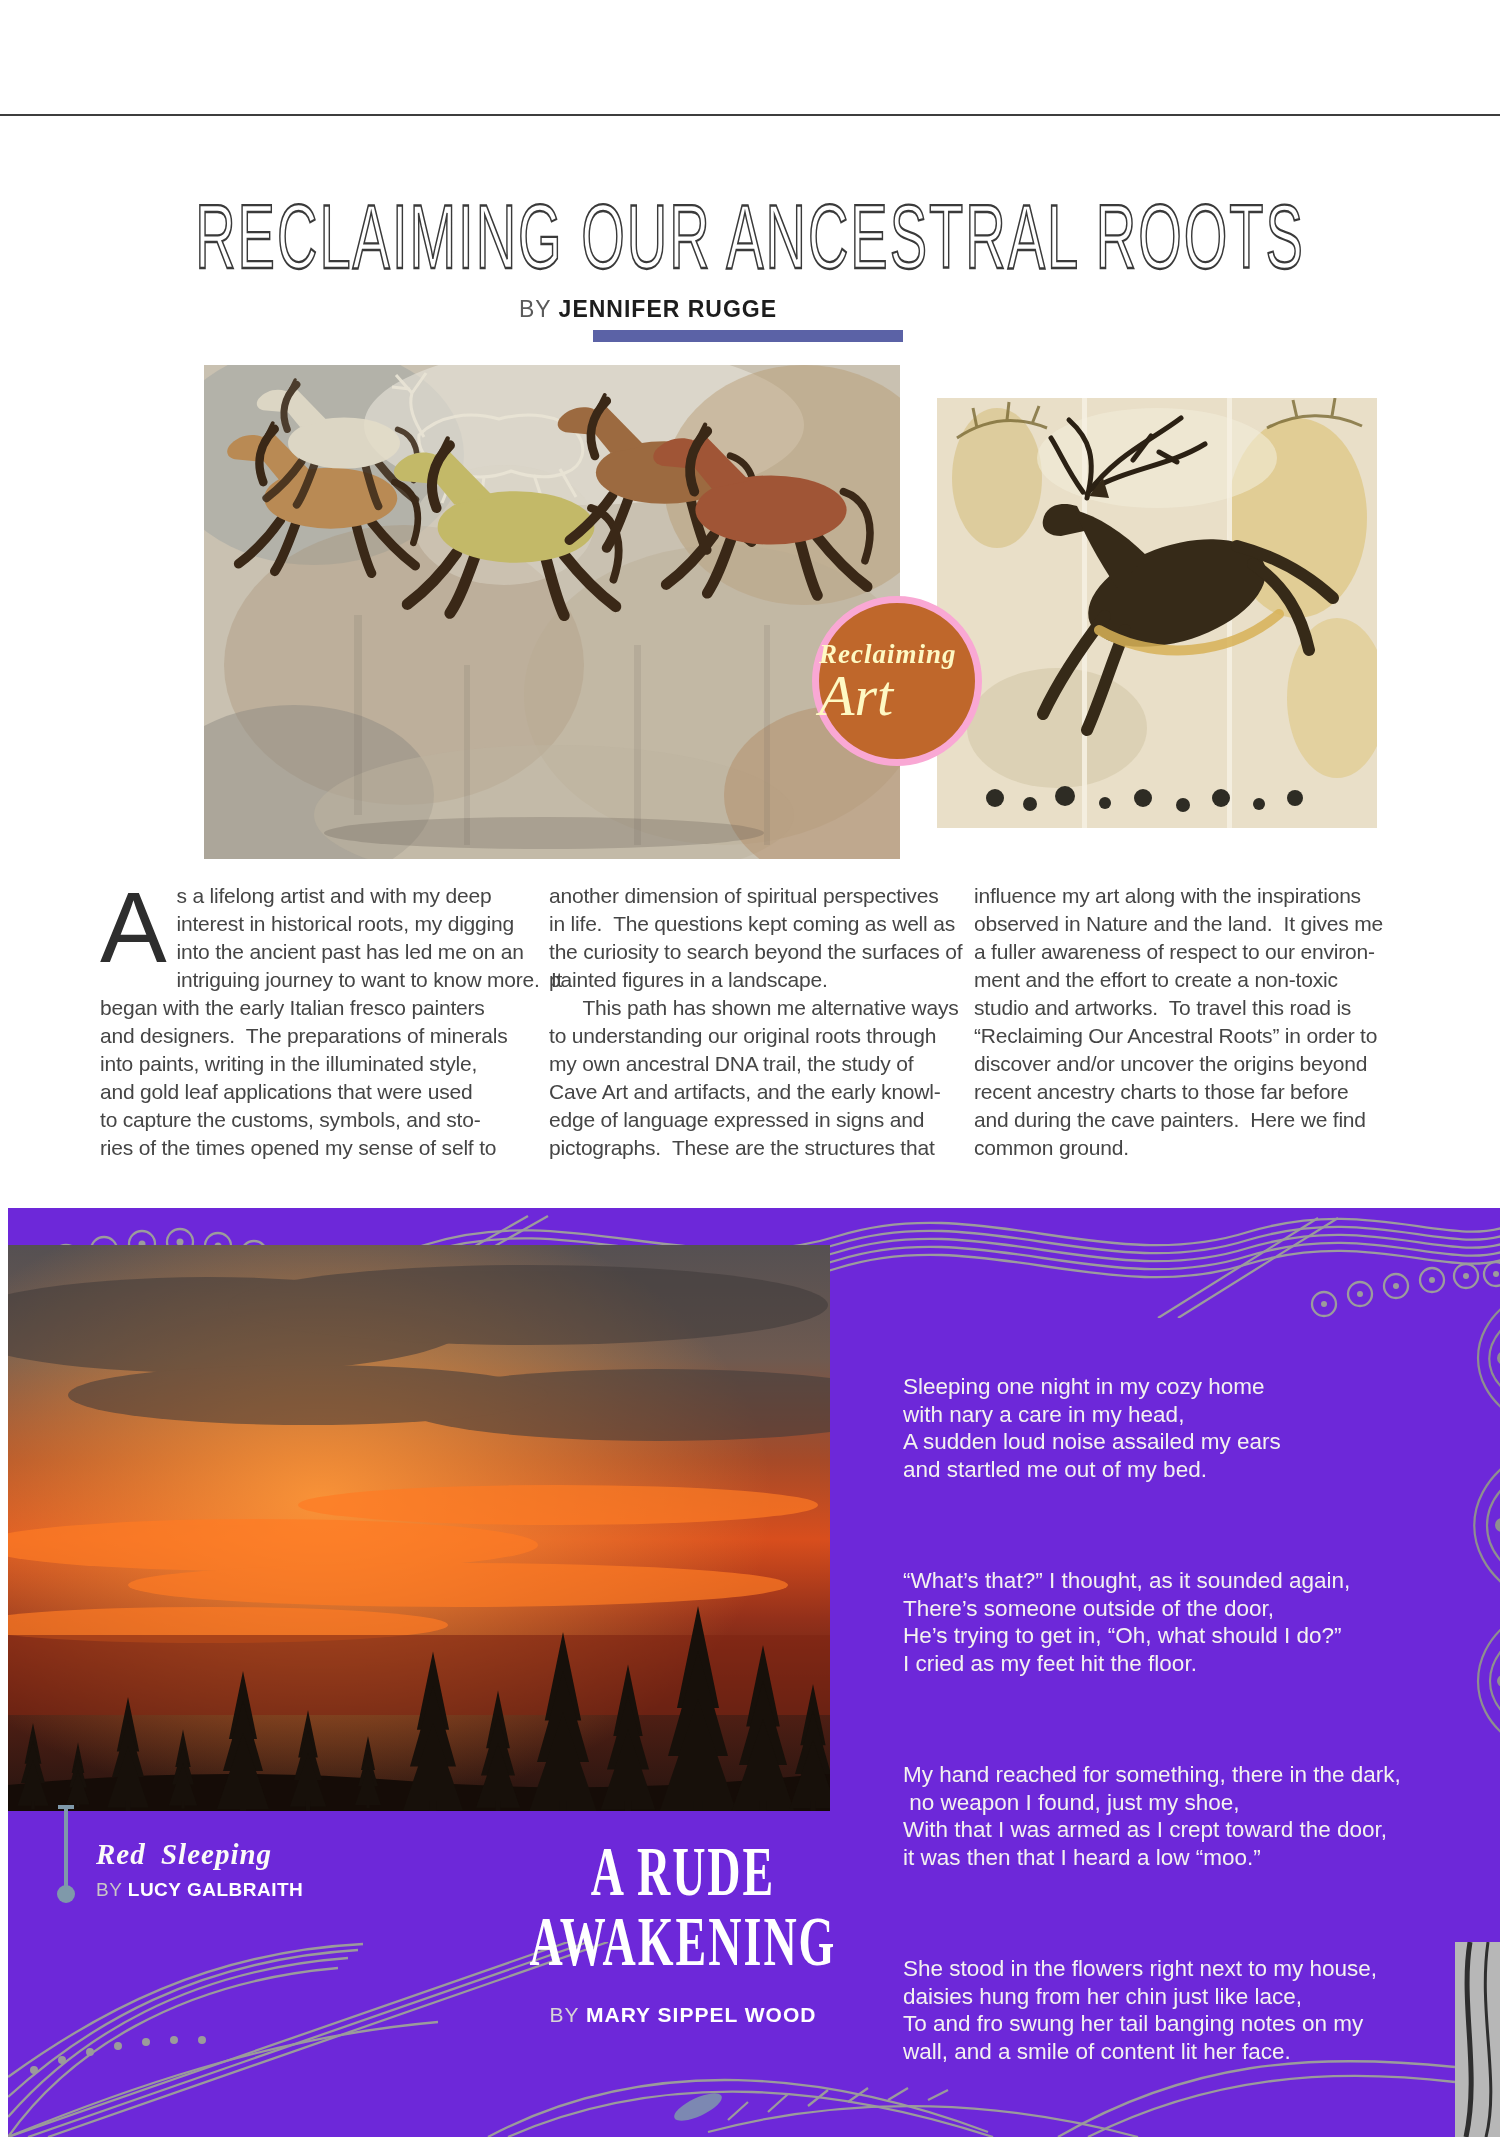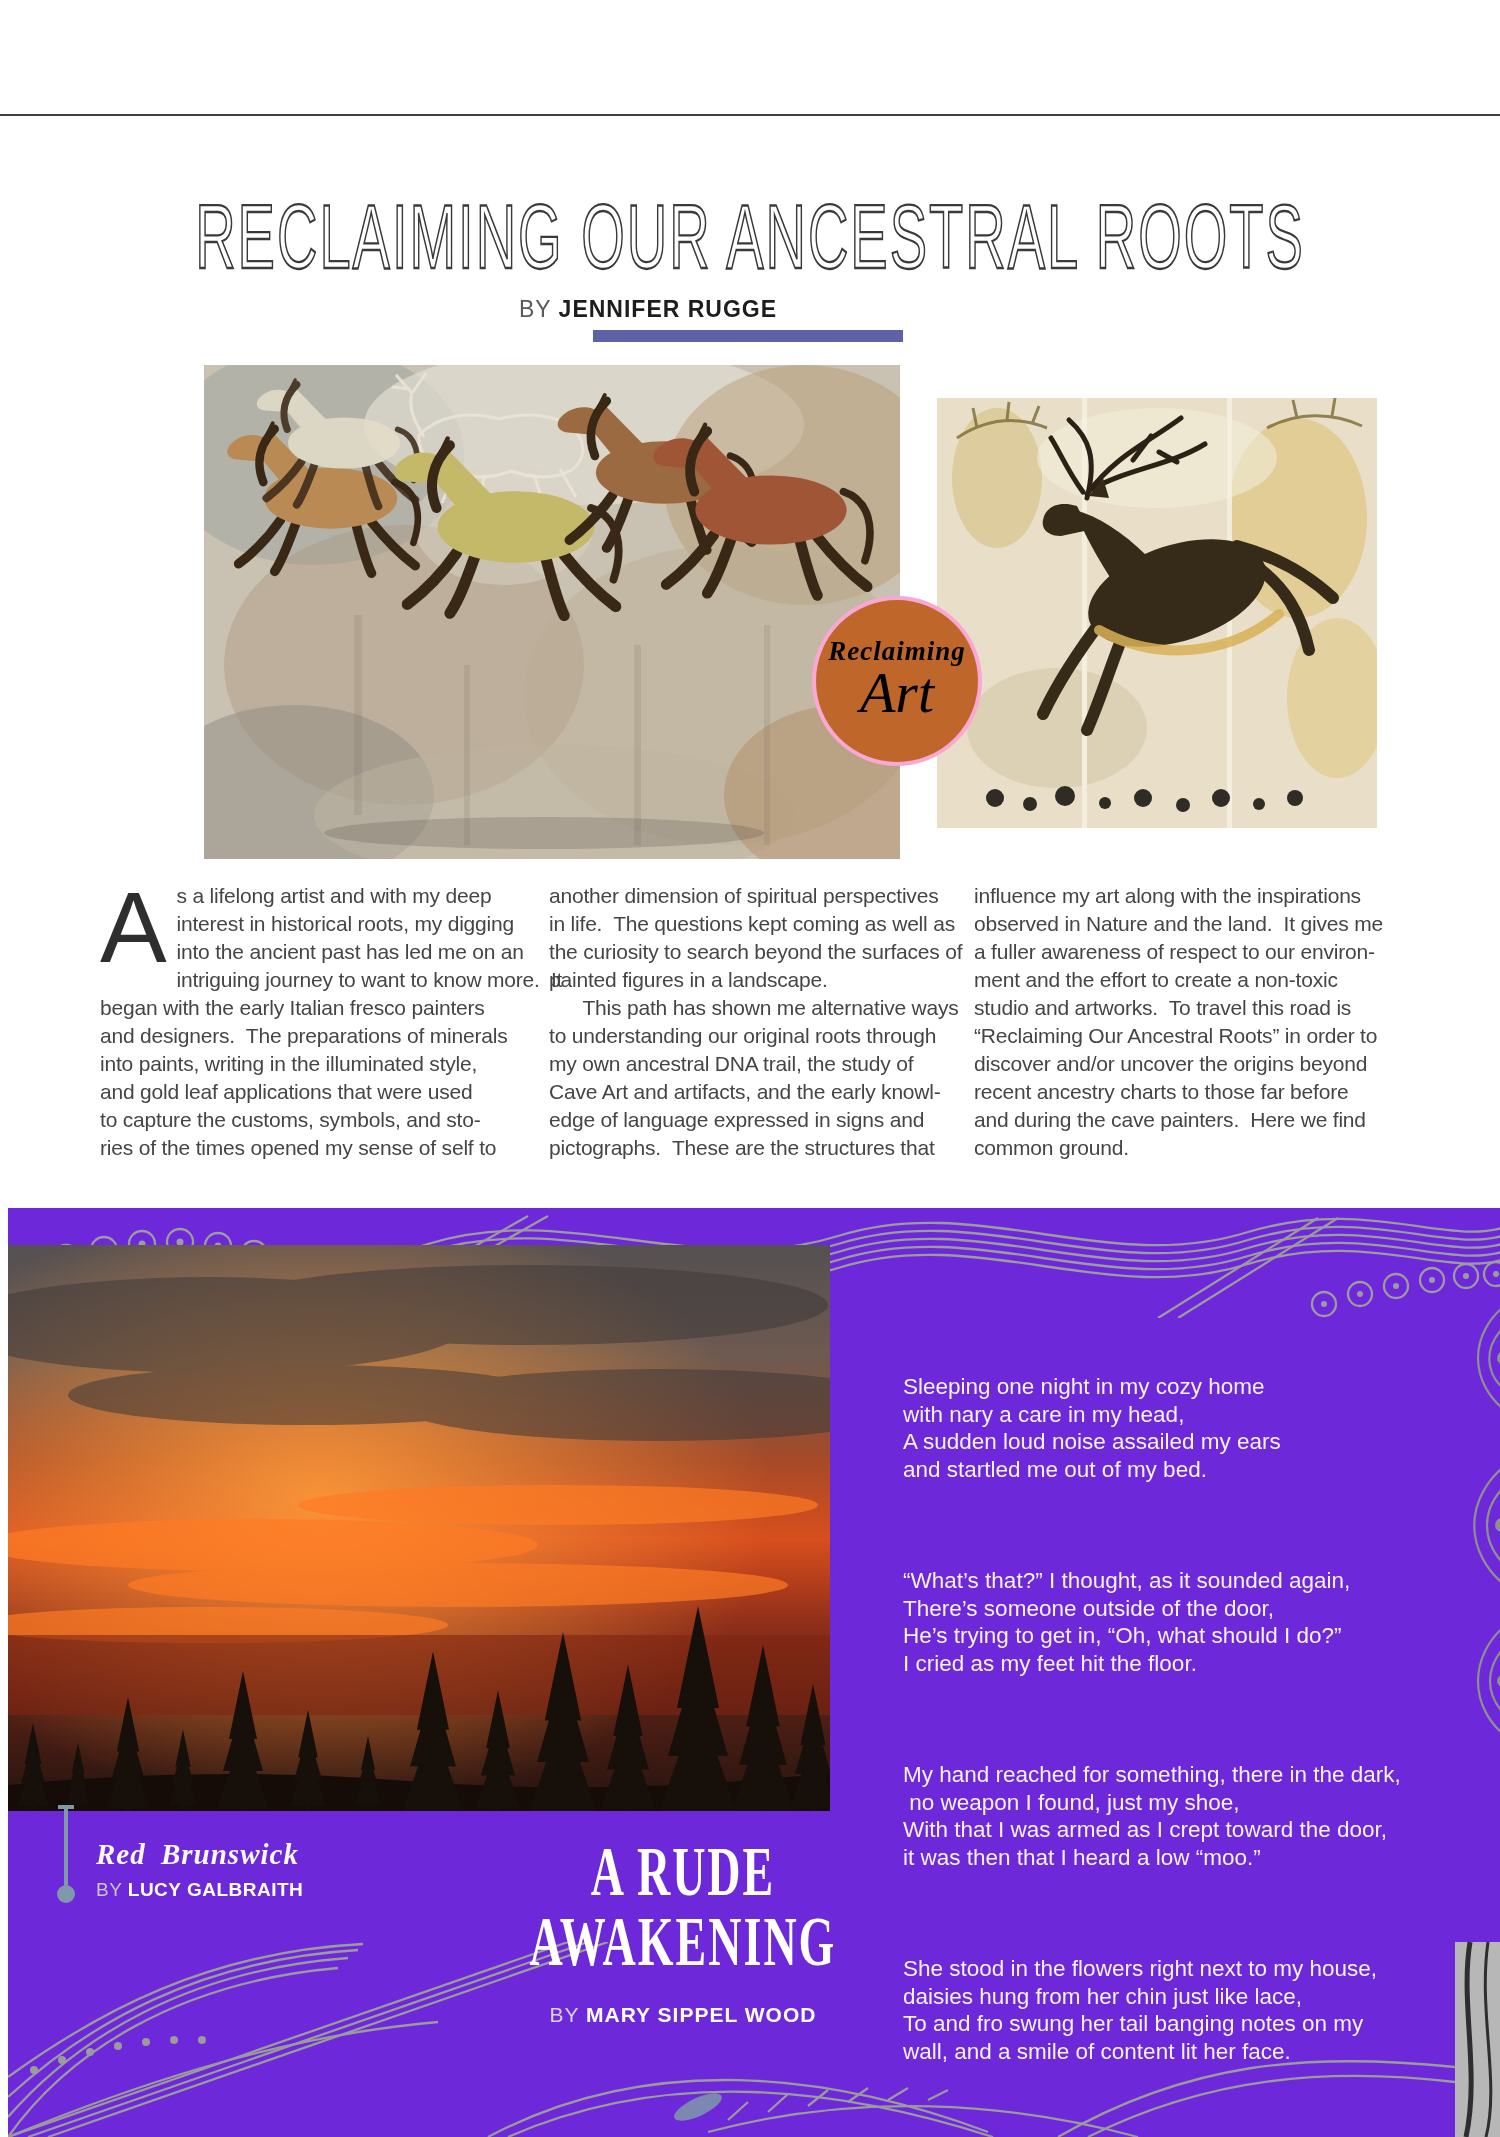--- a/index.html
+++ b/index.html
@@ -19,22 +19,22 @@
   .byline .prefix{color:#5a5a5a;font-weight:400;}
   .byline .name{font-weight:bold;}
   .rule-blue{position:absolute;left:593px;top:330px;width:310px;height:12px;background:#5b62a6;}
 
   
   .painting-left{position:absolute;left:204px;top:365px;width:696px;height:494px;}
   .painting-right{position:absolute;left:937px;top:398px;width:440px;height:430px;}
   .painting-left svg,.painting-right svg{display:block;width:100%;height:100%;}
 
   .badge{position:absolute;left:812px;top:596px;width:170px;height:170px;border-radius:50%;
-         background:#bf672b;border:4px solid #f9a8d4;box-sizing:border-box;color:#000000;
-         text-align:center;font-family:"Liberation Serif",serif;font-style:italic;z-index:5;}
+         background:#bf672b;border:7px solid #f9a8d4;box-sizing:border-box;color:#fef9c3;
+         font-family:"Liberation Serif",serif;font-style:italic;z-index:5;}
   .badge-l1{margin-top:36px;font-size:27px;font-weight:bold;letter-spacing:1px;}
   .badge-l2{font-size:58px;font-weight:normal;margin-top:-8px;}
 
   
   .col{position:absolute;top:882px;width:448px;font-size:21px;line-height:28px;color:#454545;
        white-space:pre;letter-spacing:-0.2px;}
   .col1{left:100px;} .col2{left:549px;} .col3{left:974px;}
   .dropcap{float:left;font-size:100px;line-height:82px;margin:4px 10px 0 0;color:#2e2e2e;}
 
   
@@ -353,21 +353,21 @@
 To and fro swung her tail banging notes on my
 wall, and a smile of content lit her face.</p>
       
     </div>
 
     <div class="pin">
       <div class="pin-cap"></div>
       <div class="pin-dot"></div>
     </div>
     <div class="caption">
-      <div class="caption-title">Red Brunswick</div>
+      <div class="caption-title">Red Sleeping</div>
       <div class="caption-by">
         <span class="prefix">BY</span>
         <span> </span>
         <span class="name">LUCY GALBRAITH</span>
       </div>
     </div>
 
     <div class="poem-title-box">
       <div class="poem-title">A RUDE
 AWAKENING</div>

